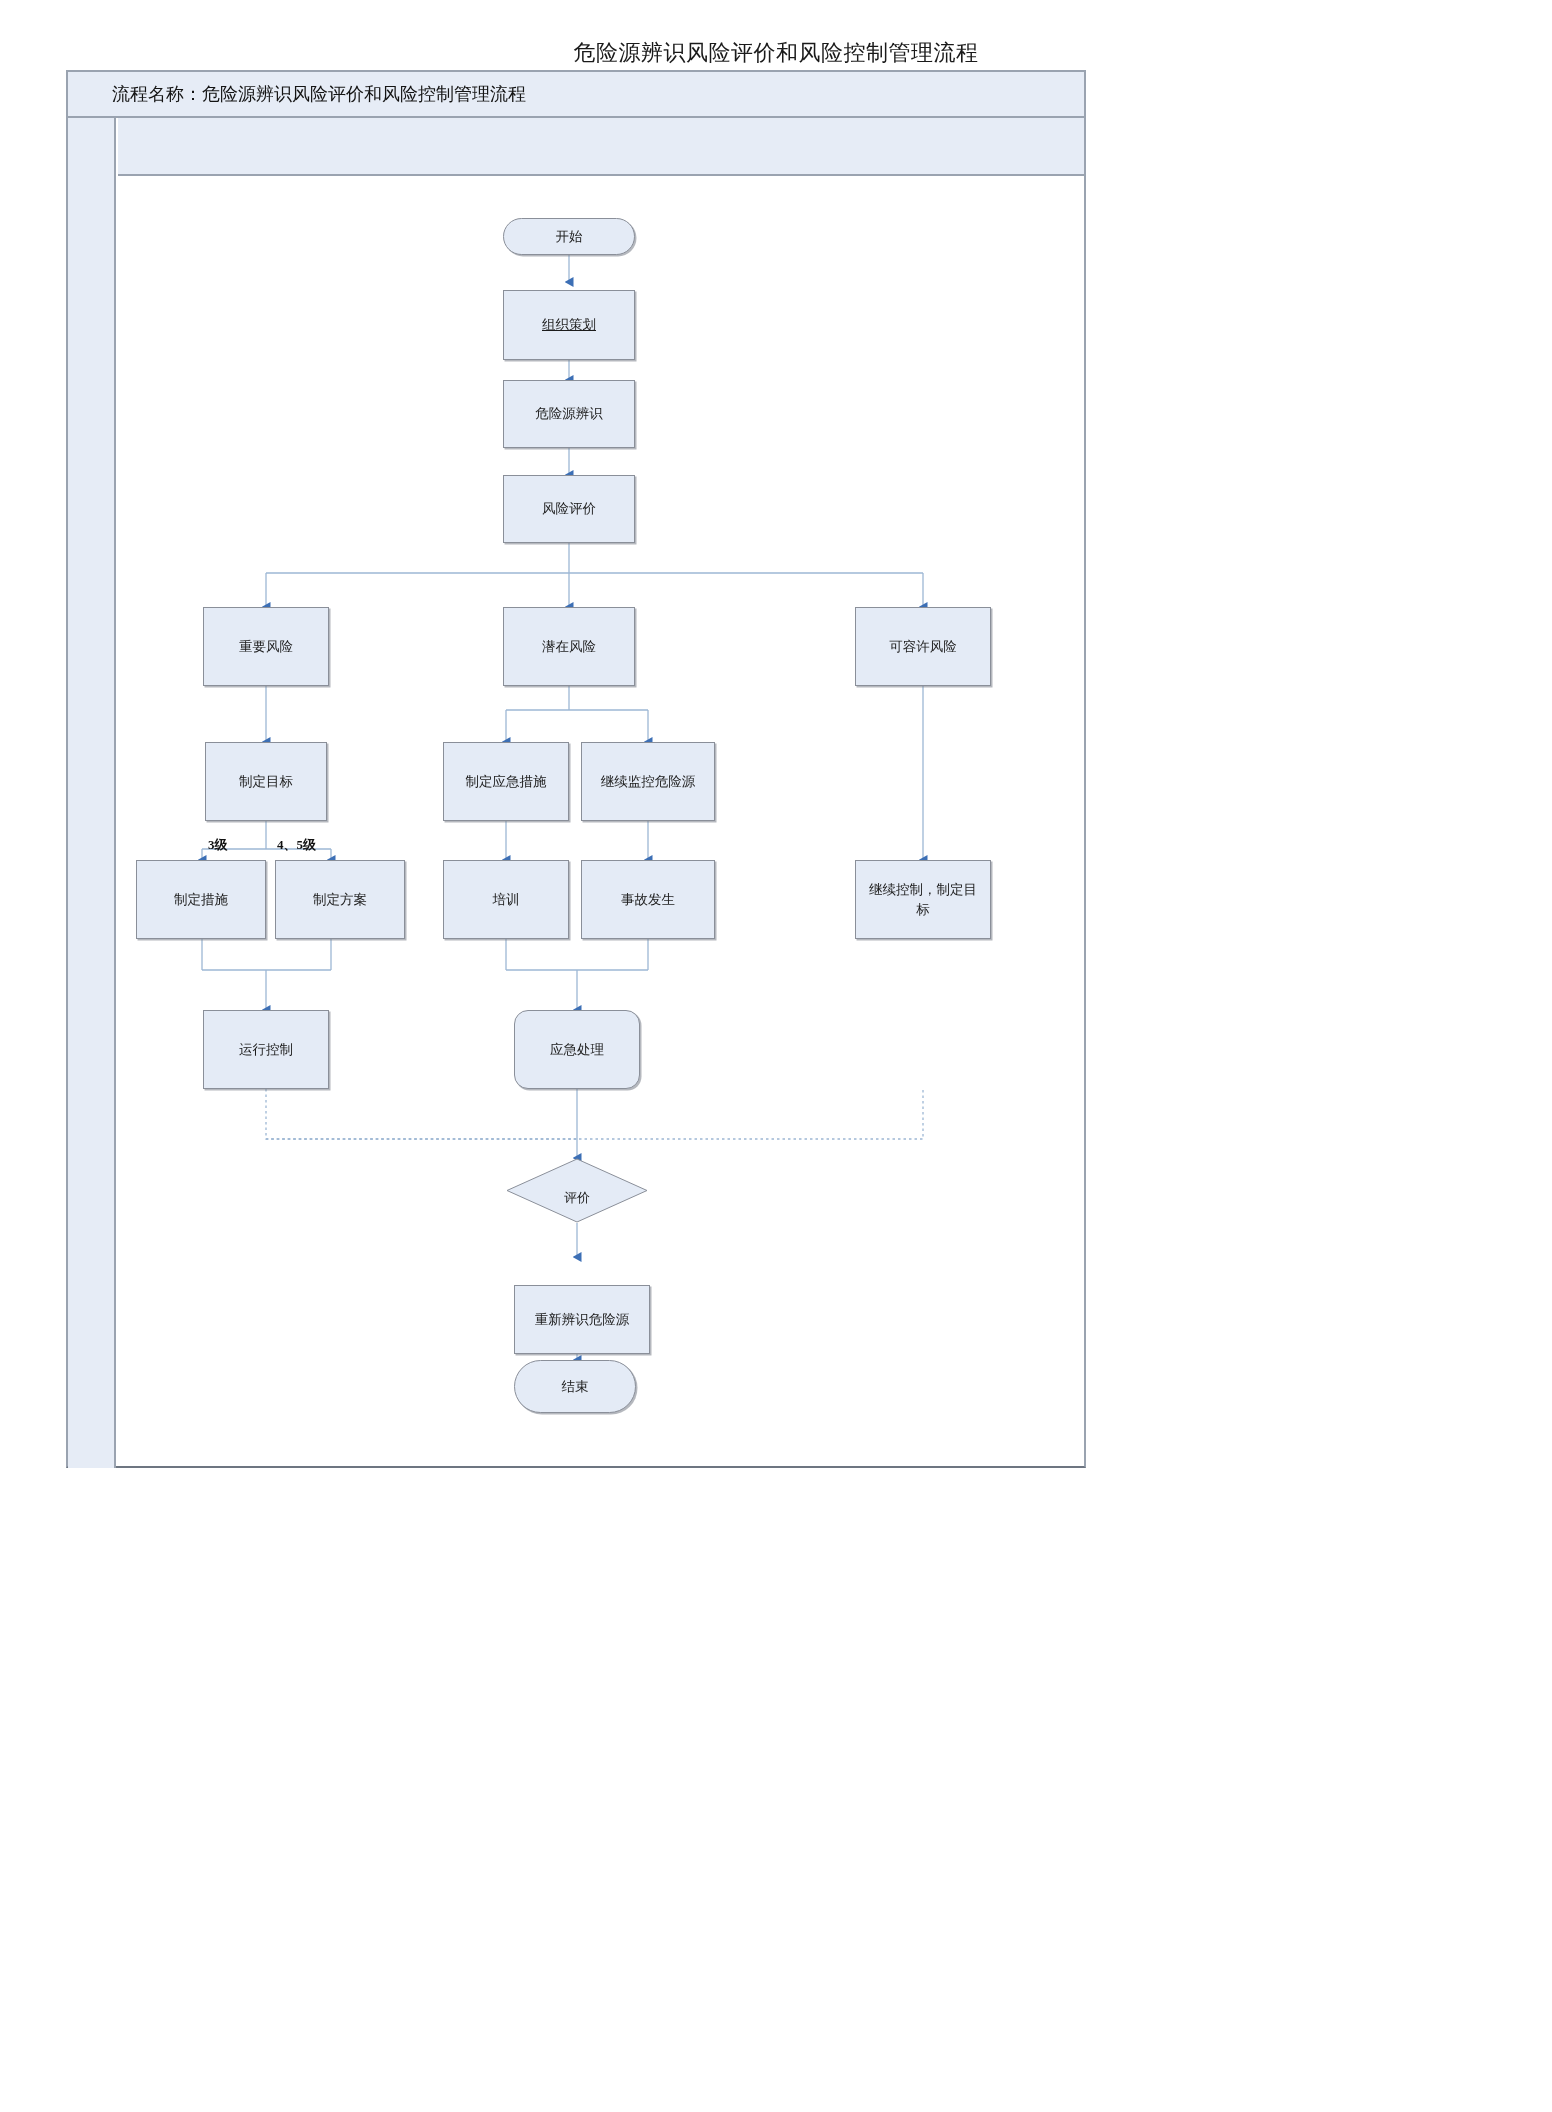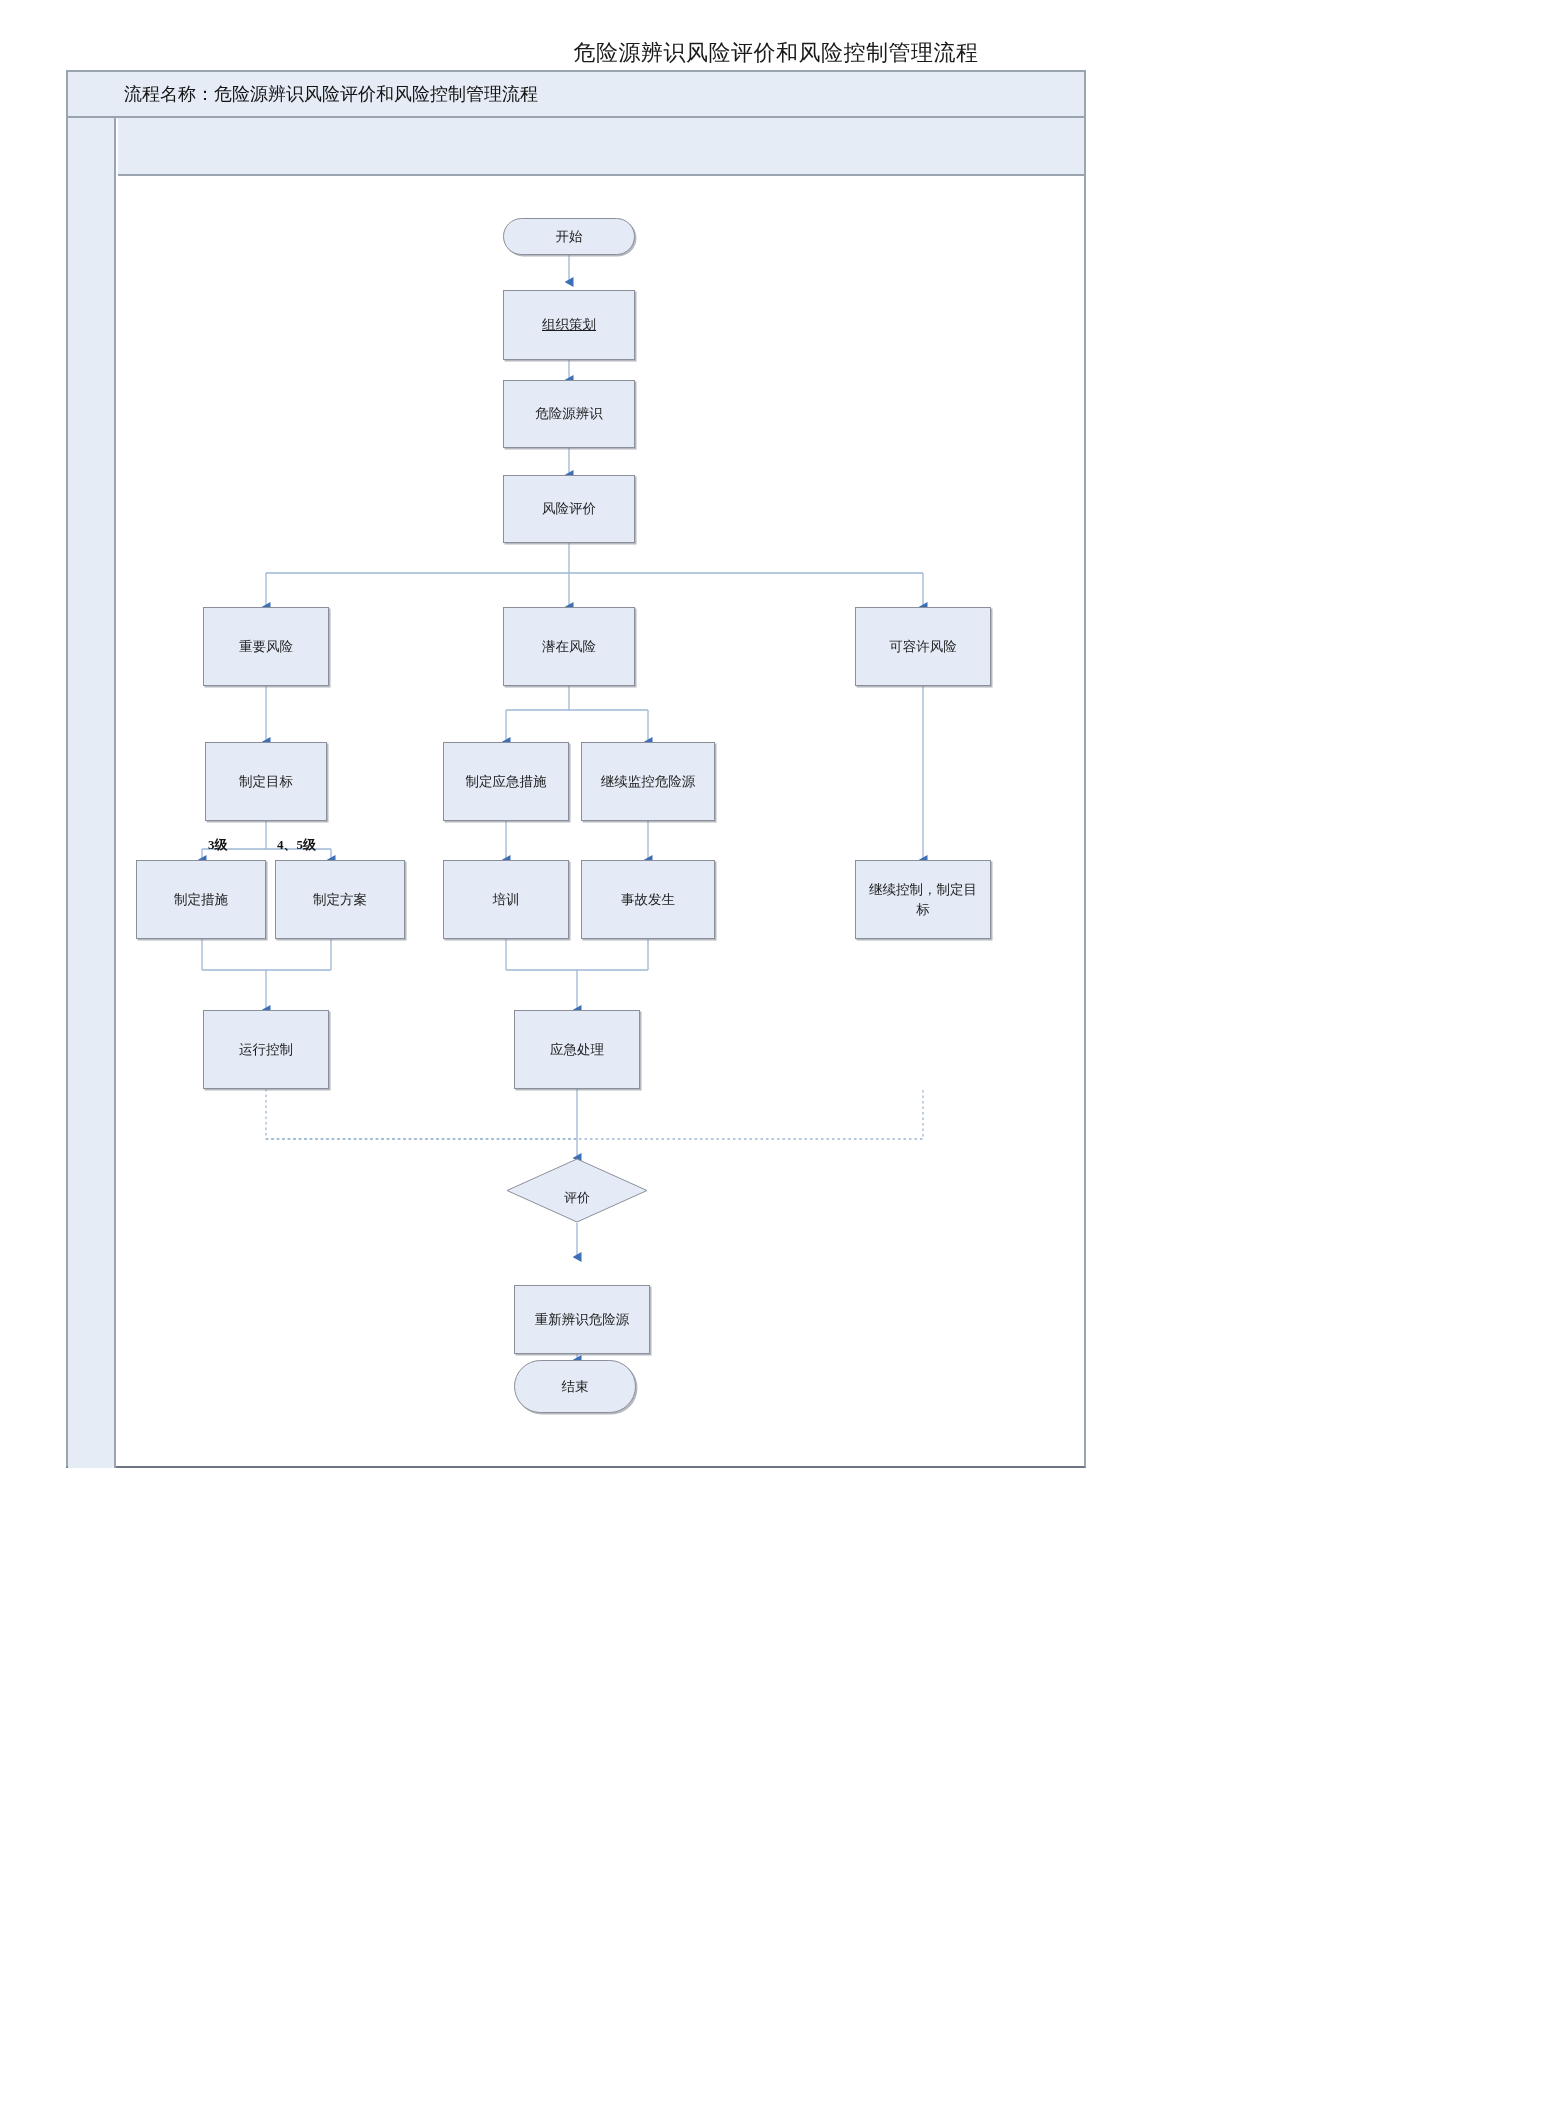--- a/index.html
+++ b/index.html
@@ -45,21 +45,21 @@
     top: 0;
     width: 100%;
     height: 46px;
     background: #e6ecf6;
     border-bottom: 2px solid #9aa3b0;
     box-sizing: border-box;
     display: flex;
     align-items: center;
   }
   #row-name .label {
-    padding-left: 56px;
+    padding-left: 44px;
     font-size: 18px;
     color: #141414;
     white-space: nowrap;
   }
   #col-left {
     position: absolute;
     left: 0;
     top: 46px;
     width: 48px;
     height: 1350px;
@@ -249,21 +249,21 @@
   <div class="node" style="left:209px; top:790px; width:130px; height:79px;">制定方案</div>
 
   <div class="node" style="left:377px; top:790px; width:126px; height:79px;">培训</div>
 
   <div class="node" style="left:515px; top:790px; width:134px; height:79px;">事故发生</div>
 
   <div class="node" style="left:789px; top:790px; width:136px; height:79px; padding:0 8px;">继续控制，制定目标</div>
 
   <div class="node" style="left:137px; top:940px; width:126px; height:79px;">运行控制</div>
 
-  <div class="node" style="left:448px; top:940px; width:126px; height:79px;">应急处理</div>
+  <div class="node" style="left:448px; top:940px; width:126px; height:79px;border-radius:14px;">应急处理</div>
 
   <div class="node diamond" style="left:440px; top:1088px; width:142px; height:65px;">
     <svg class="diamond-shape" viewBox="0 0 142 65" preserveAspectRatio="none">
       <polygon points="71,1 141,32.5 71,64 1,32.5" fill="#e4ebf6" stroke="#8a8f99" stroke-width="1"></polygon>
     </svg>
     <span class="diamond-label">评价</span>
   </div>
 
   <div class="node" style="left:448px; top:1187px; width:136px; height:69px;margin-top:28px;">重新辨识危险源</div>
 

